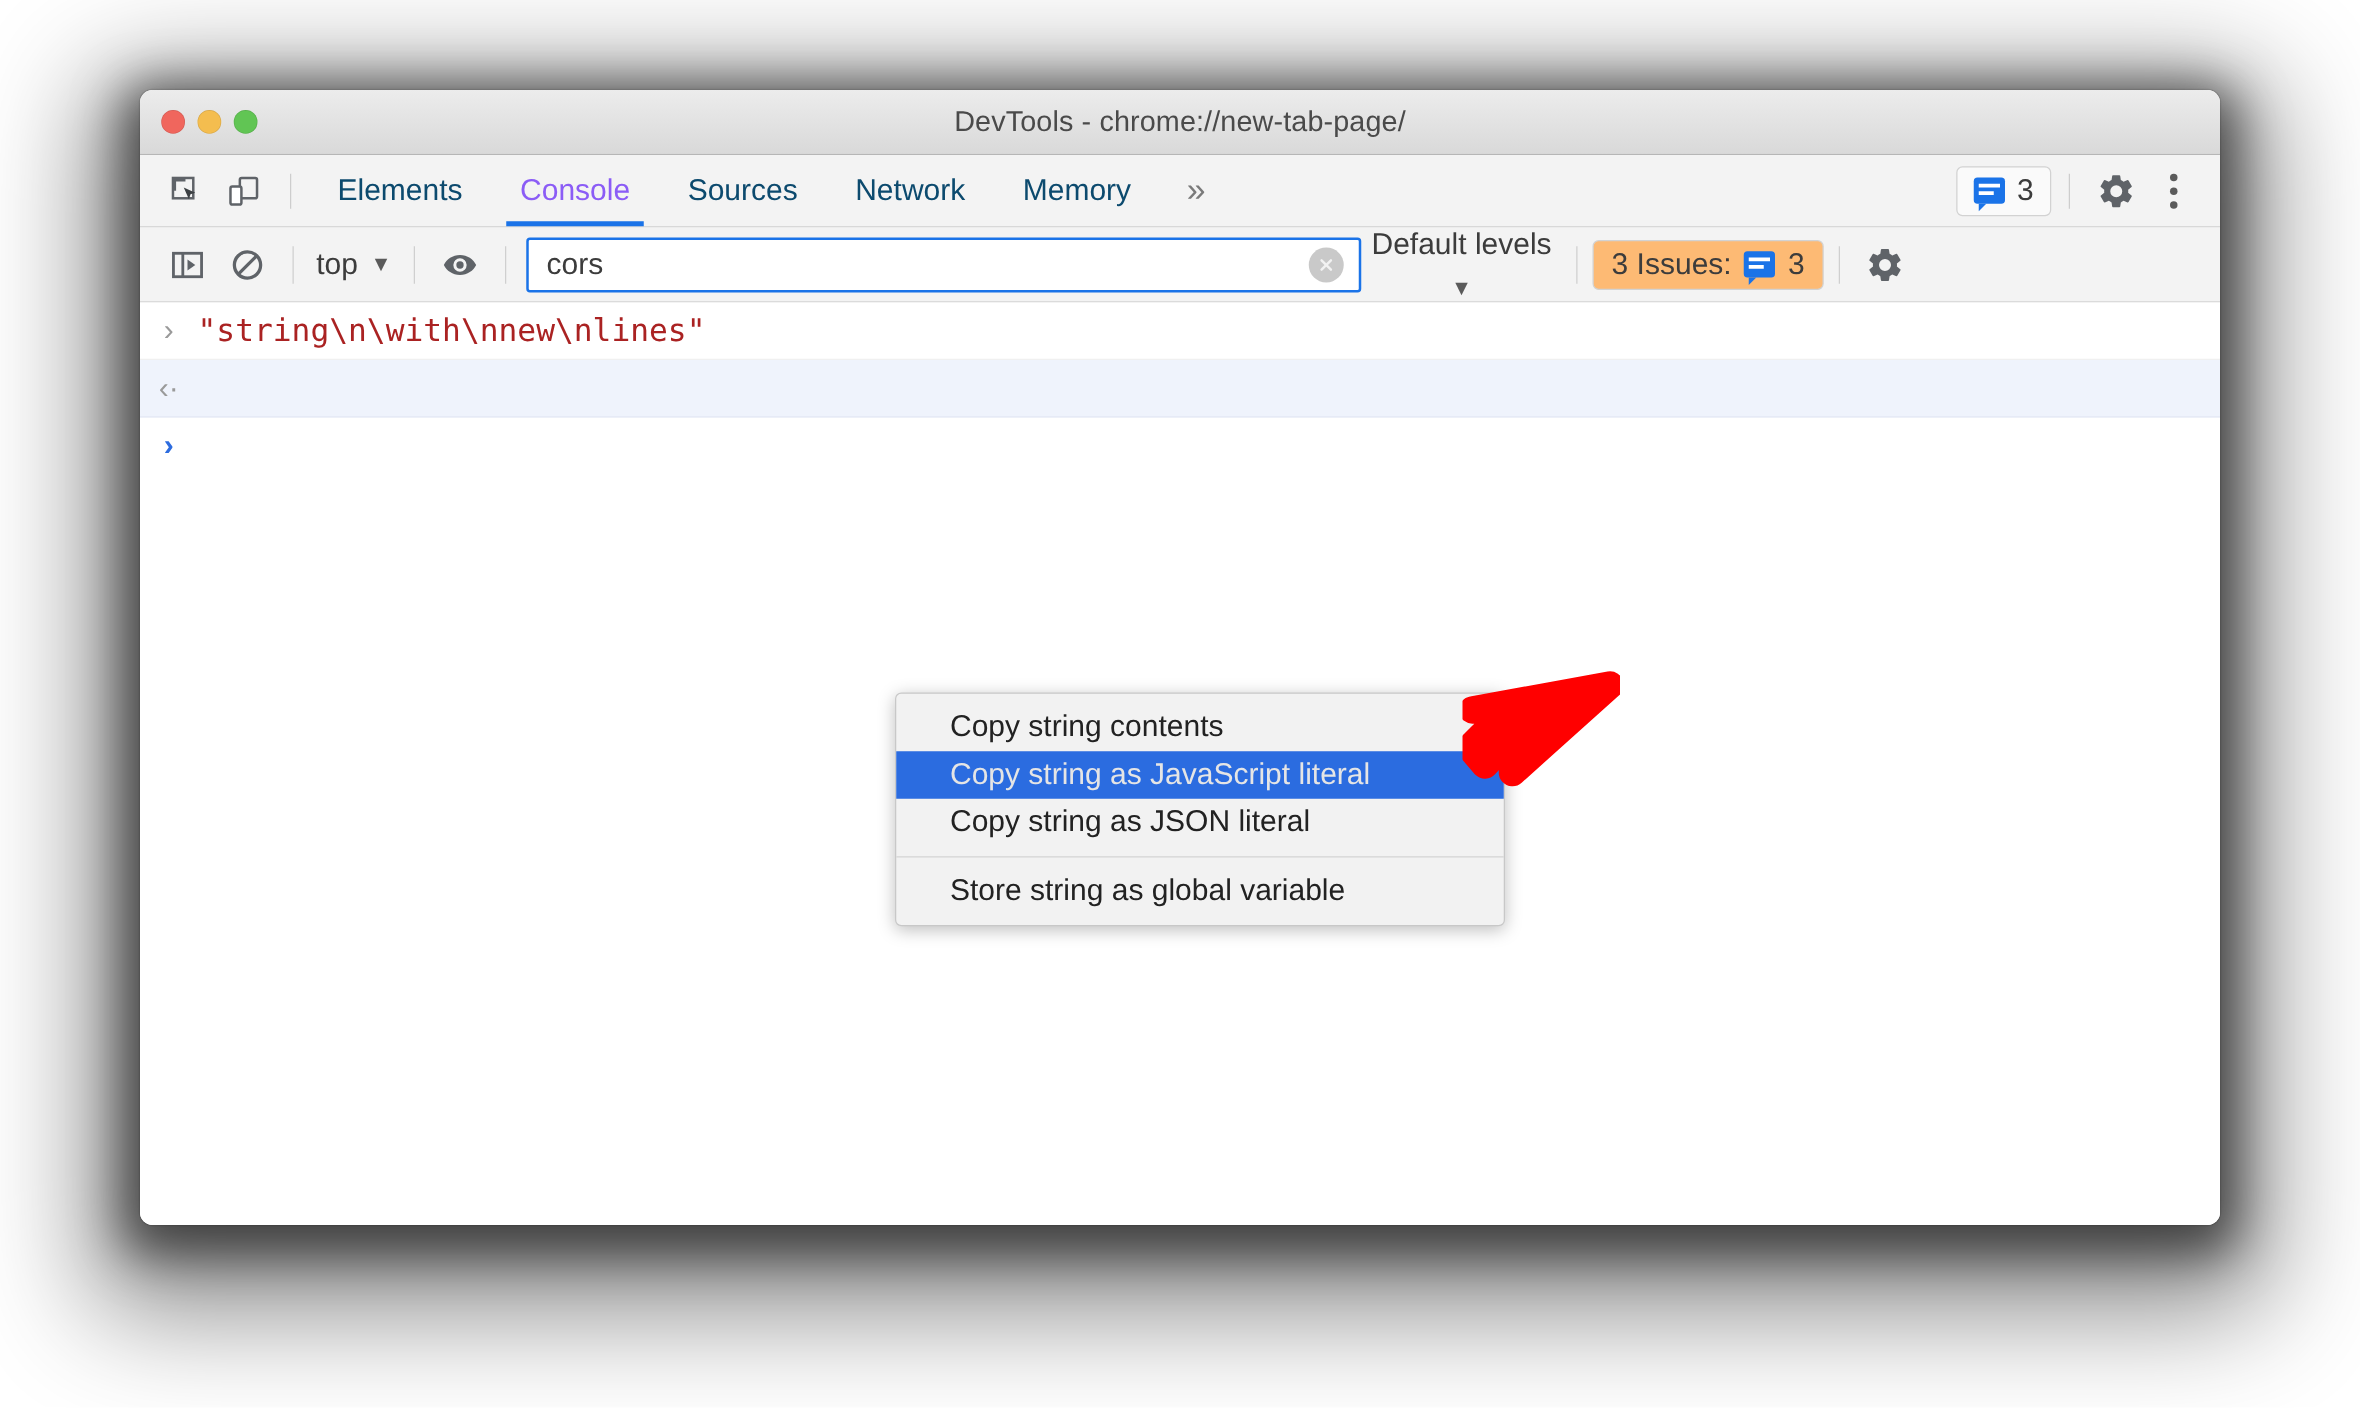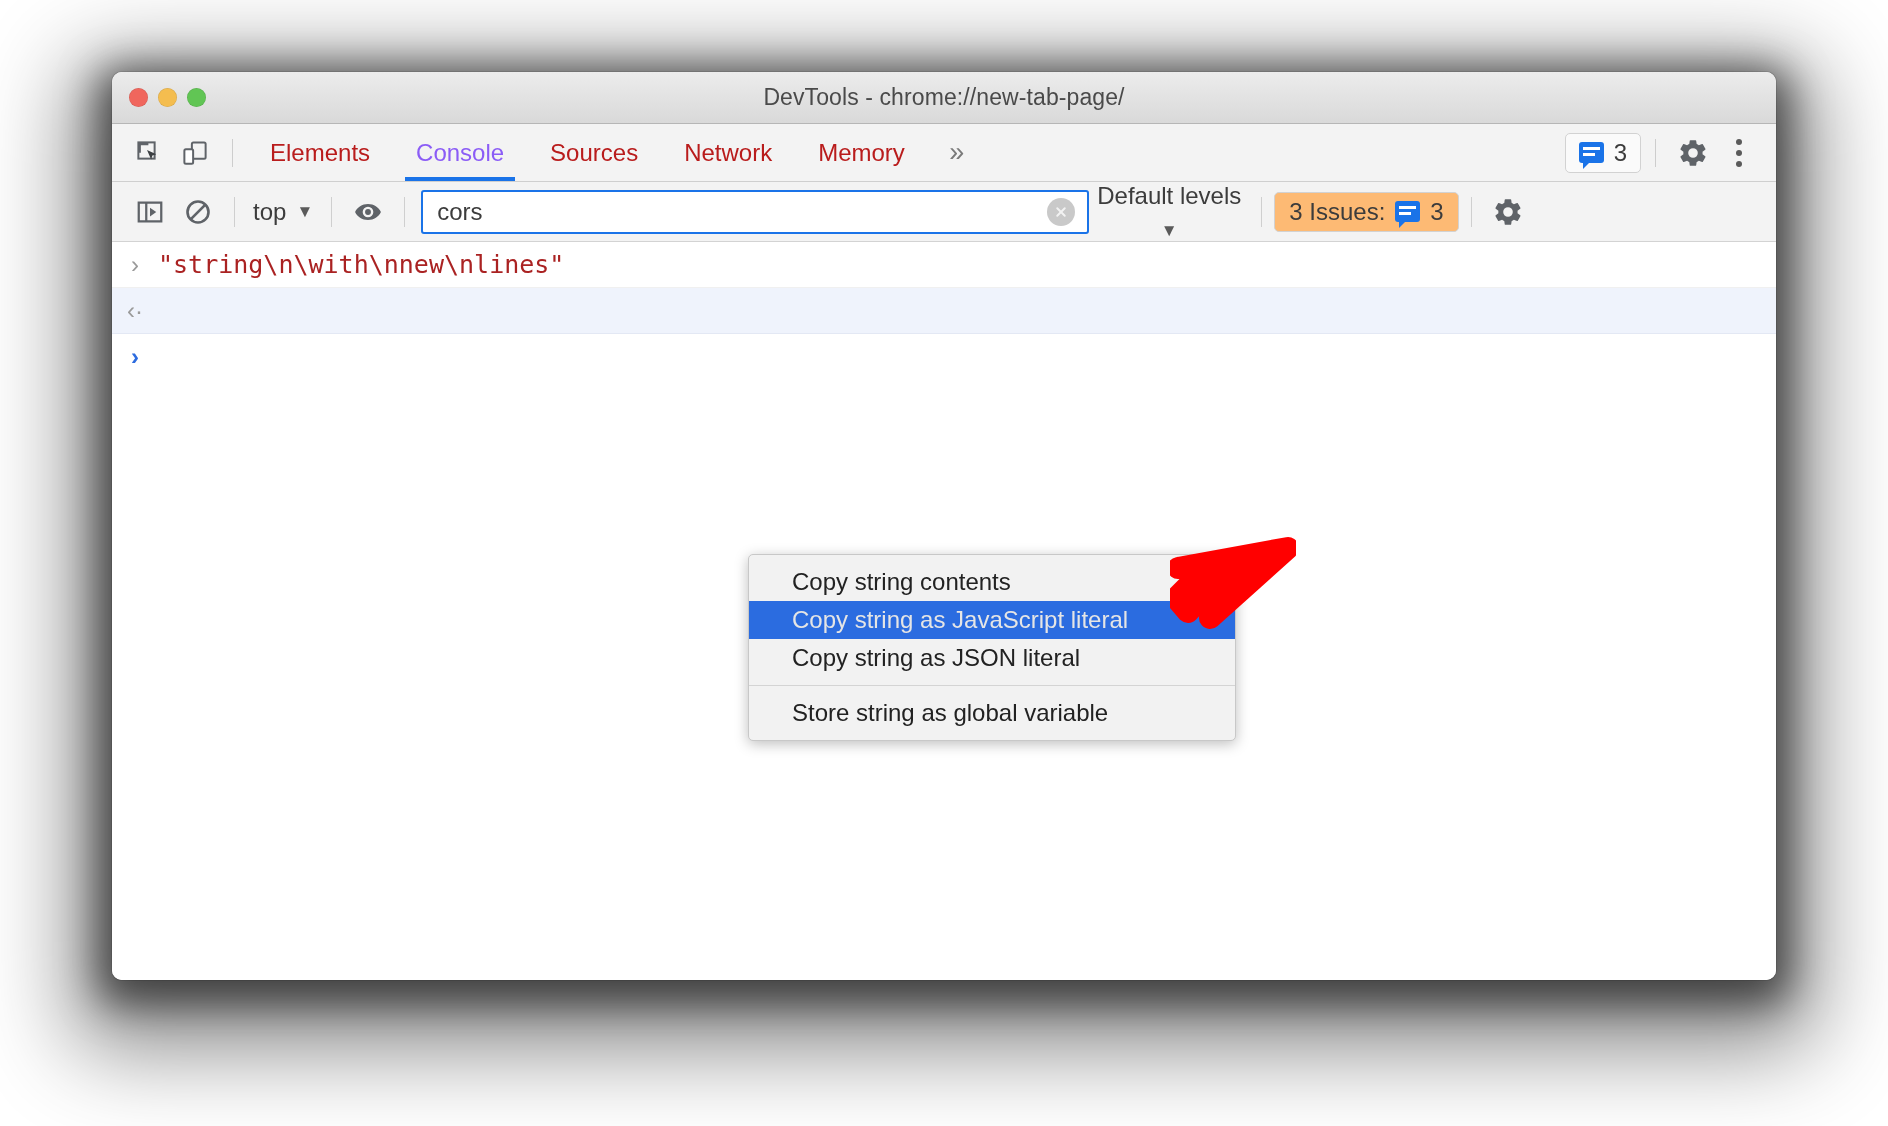--- a/index.html
+++ b/index.html
@@ -61,21 +61,21 @@
     width: 46px; height: 42px;
     display: flex; align-items: center; justify-content: center;
     border-radius: 3px;
   }
   .vsep { width: 1px; height: 28px; background: #cdcdcd; margin: 0 14px; }
   .tabs { display: flex; align-items: center; height: 100%; }
   .tab {
     position: relative; height: 100%;
     display: flex; align-items: center;
     padding: 0 23px;
-    font-size: 24px; color: #b91c1c;
+    font-size: 24px; color: #0c4a6e;
     white-space: nowrap;
   }
   .tab.active { color: #8b5cf6; }
   .tab.active::after {
     content: ""; position: absolute;
     left: 12px; right: 12px; bottom: 0; height: 4px;
     background: #1a73e8;
   }
   .more-tabs {
     display: flex; align-items: center; justify-content: center;
@@ -181,21 +181,21 @@
     font-size: 24px; line-height: 31px;
   }
   .cglyph.in  { color: #9a9a9a; }
   .cglyph.out { color: #9a9a9a; }
   .cglyph.prompt { color: #2d6cdf; font-weight: bold; }
   .ctext { color: #aa2222; line-height: 31px; white-space: pre; }
 
   
   .ctxmenu {
     position: absolute;
-    left: 636px; top: 312px;
+    left: 604px; top: 312px;
     width: 488px;
     background: #f2f2f2;
     border: 1px solid #c8c8c8;
     border-radius: 5px;
     box-shadow: 0 3px 14px rgba(0,0,0,.26);
     padding: 8px 0;
     z-index: 40;
   }
   .mi {
     height: 38px;

